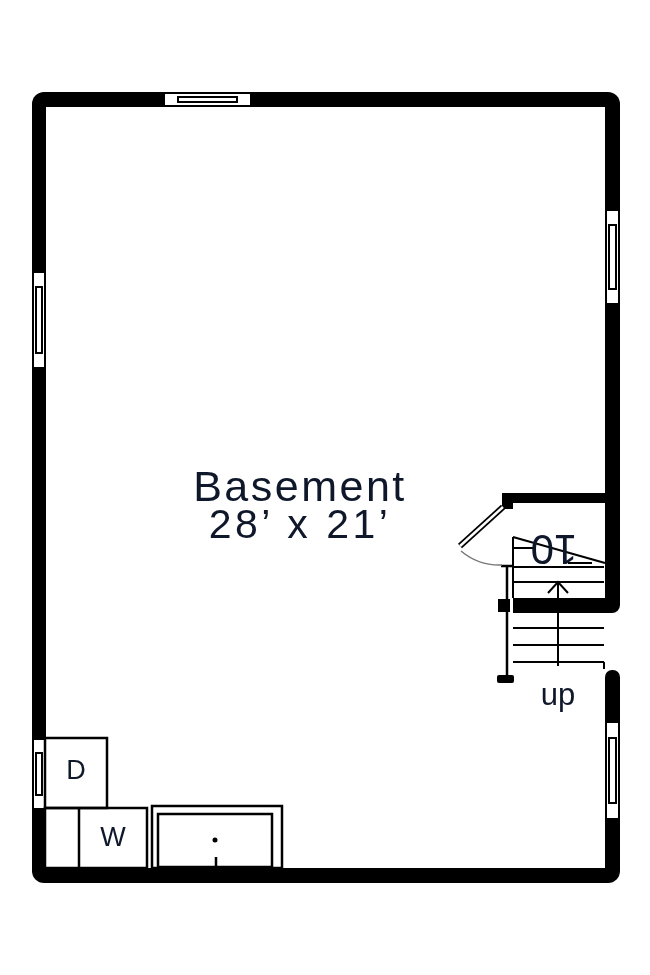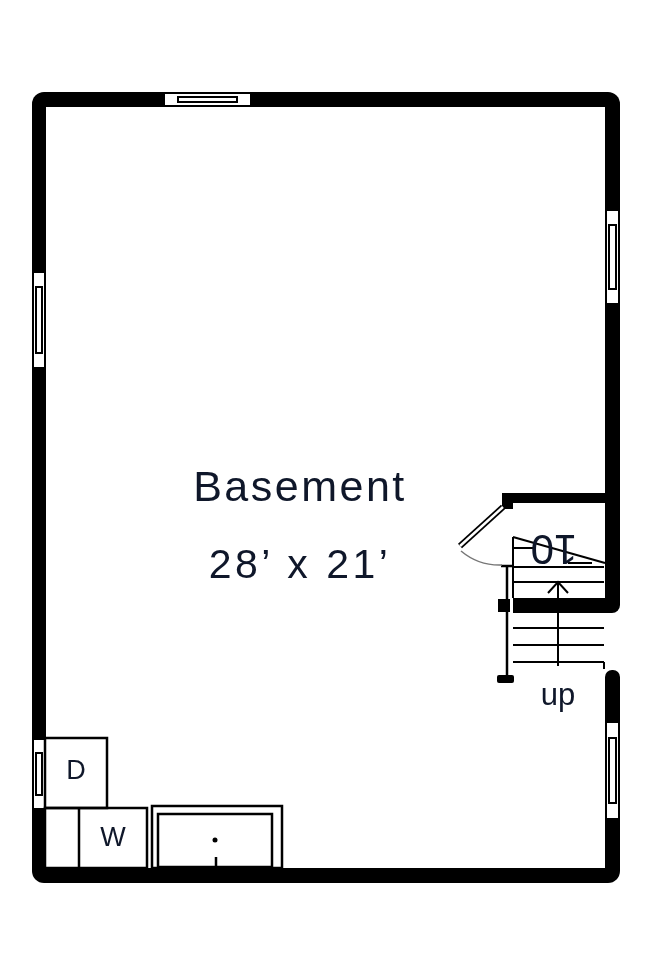--- a/index.html
+++ b/index.html
@@ -8,21 +8,21 @@
     font-family:Liberation Sans, sans-serif;color:#0f172a;
   }
   .wall{position:absolute;background:#000;z-index:1;}
   .window{position:absolute;background:#fff;z-index:2;box-sizing:border-box;}
   .window .glazing{position:absolute;background:#fff;border:2px solid #000;box-sizing:border-box;}
   .window.horiz{border-top:2px solid #000;border-bottom:2px solid #000;}
   .window.vert{border-left:2px solid #000;border-right:2px solid #000;}
   #linework{position:absolute;left:0;top:0;z-index:3;}
   .txt{position:absolute;text-align:center;z-index:4;white-space:nowrap;}
   .room-name{font-size:43px;letter-spacing:2.5px;}
-  .room-dims{font-size:41px;letter-spacing:3.5px;margin-top:40px;}
+  .room-dims{font-size:41px;letter-spacing:3.5px;}
   .up-label{font-size:31px;line-height:25px;}
   .appl-label{font-size:27px;line-height:27px;}
   .stair-count{font-size:42px;line-height:44px;transform:rotate(180deg);transform-origin:center center;}
 </style>
 </head>
 <body>
 
 <div id="plan">
 
   <div class="wall" style="left:32px;top:92px;width:588px;height:15px;border-radius:12px 12px 0 0;"></div>

